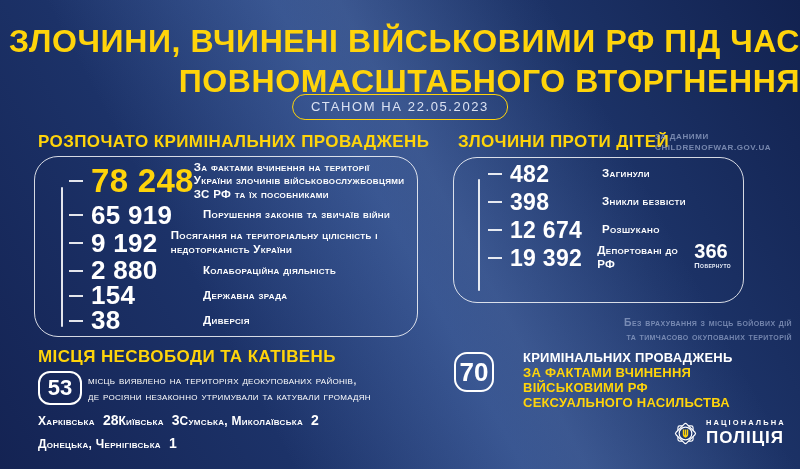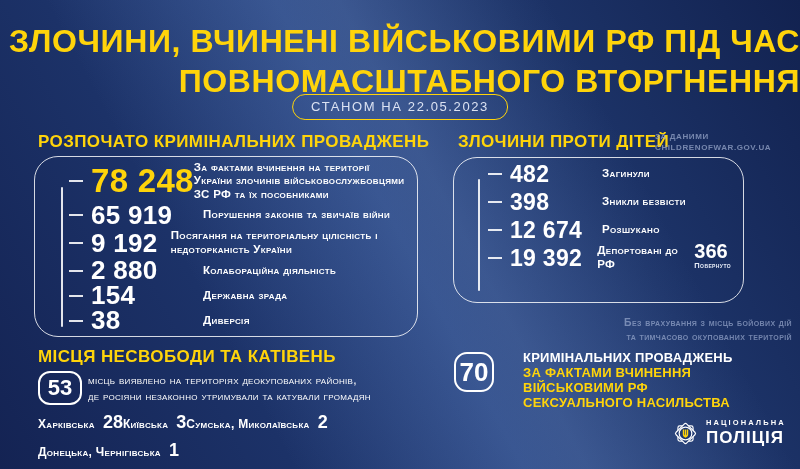--- a/index.html
+++ b/index.html
@@ -78,21 +78,21 @@
   }
   .badge53{left:38px;top:371px;width:44px;height:34px;font-size:22px;}
   .det-desc{
     left:88px;top:372px;width:340px;color:#fff;font-variant:small-caps;font-weight:normal;
     font-size:12px;line-height:1.35;letter-spacing:.3px;white-space:pre-line;
   }
   .regions{left:38px;top:412px;width:400px;}
   .region-line{display:flex;margin-bottom:7px;}
   .region{display:inline-flex;align-items:baseline;gap:8px;}
   .region .r-name{color:#fff;font-variant:small-caps;font-weight:bold;font-size:12px;letter-spacing:.3px;}
-  .region .r-val{color:#fff;font-weight:bold;font-size:18px;}
+  .region .r-val{color:#fff;font-weight:bold;font-size:14px;}
 
   
   .badge70{left:454px;top:352px;width:40px;height:40px;font-size:26px;border-radius:13px;border-width:2.5px;}
   .sv-text{left:523px;top:350px;font-weight:bold;font-size:13px;line-height:1.16;letter-spacing:.25px;}
   .sv-text .w{color:#fff;}
   .sv-text .y{color:#FFD40A;}
 
   
   .logo{left:671px;top:418px;display:flex;align-items:center;gap:6px;}
   .logo-text .l1{color:#fff;font-size:7.5px;font-weight:bold;letter-spacing:2.1px;}

